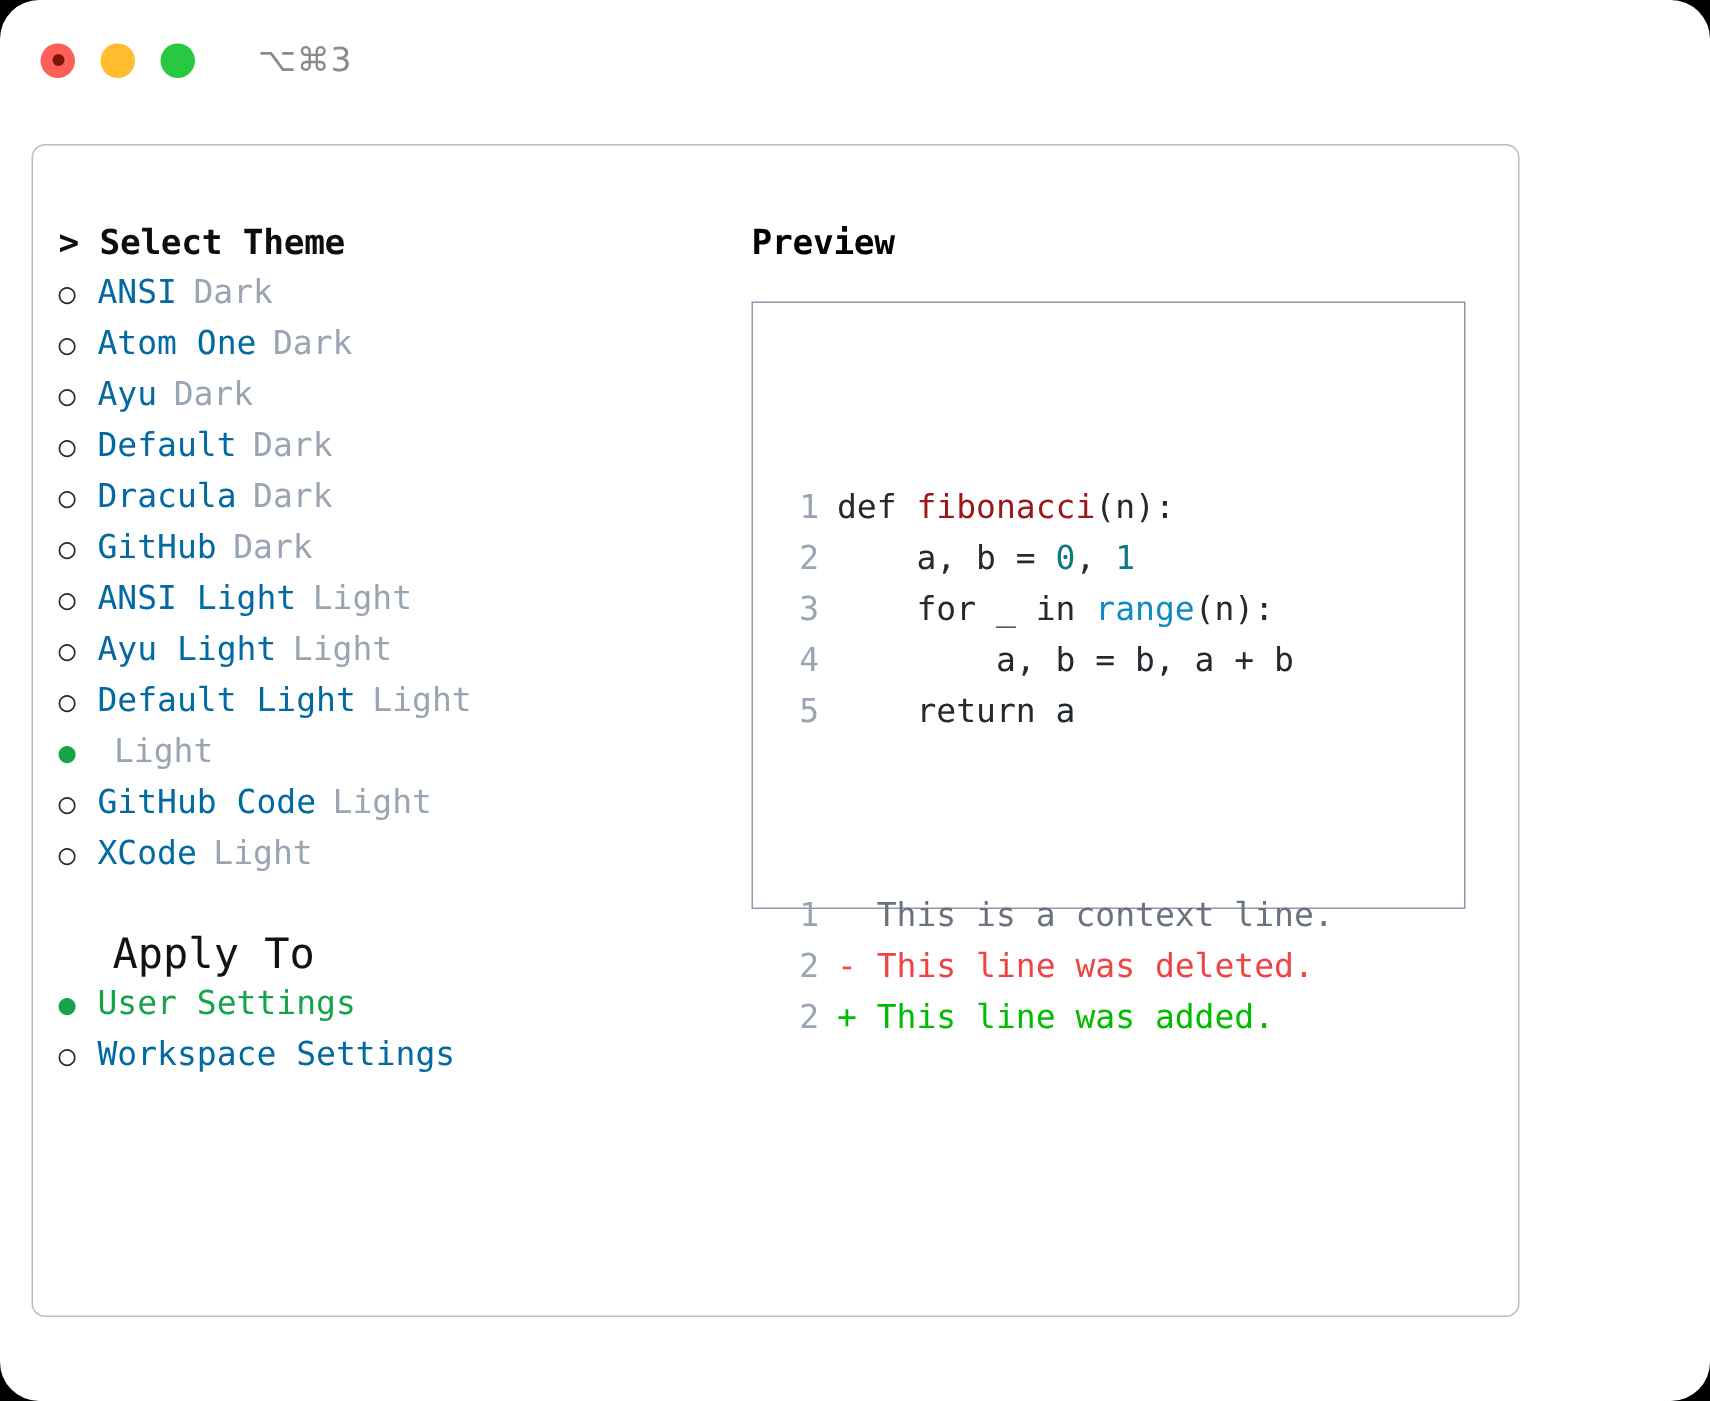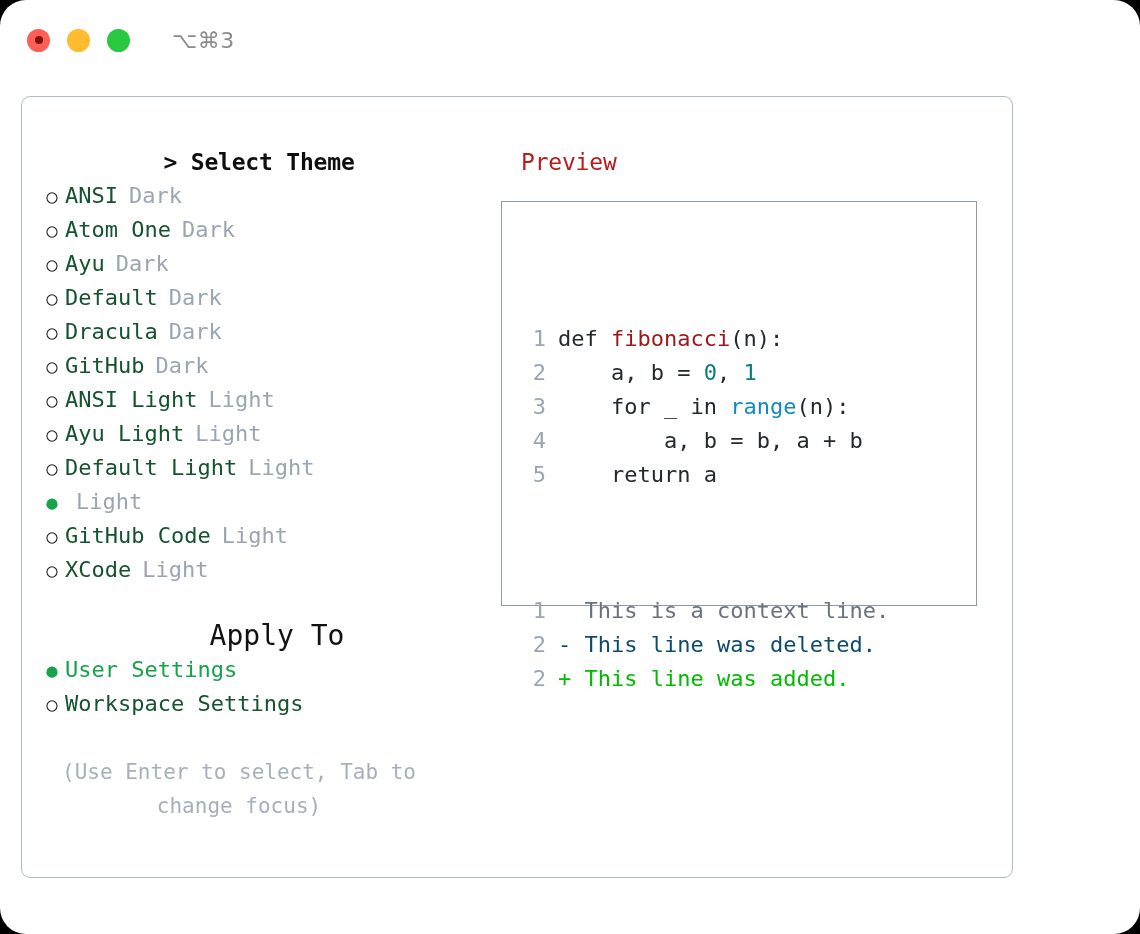--- a/index.html
+++ b/index.html
@@ -84,21 +84,20 @@
     width: 100%;
     height: 100%;
   }
 
   
   .left-pane {
     position: absolute;
     left: 17px;
     top: 48px;
     width: 440px;
-    text-align: center;
   }
 
   .section-title {
     font-size: 23px;
     font-weight: bold;
     color: #0e0e0e;
     letter-spacing: -0.2px;
     white-space: pre;
     line-height: 34px;
   }
@@ -111,21 +110,21 @@
     white-space: pre;
   }
   .bullet {
     width: 26px;
     flex: 0 0 26px;
     color: #2b2b2b;
     font-size: 19px;
     line-height: 34px;
   }
   .bullet.on { color: #16a34a; }
-  .opt-label { color: #14532d; }
+  .opt-label { color: #0369a1; }
   .opt-row.selected .opt-label { color: #16a34a; }
   .opt-badge {
     color: #9aa5b4;
     margin-left: 11px;
   }
 
   .apply-head {
     font-size: 28px;
     color: #121212;
     line-height: 34px;
@@ -144,25 +143,24 @@
 
   
   .right-pane {
     position: absolute;
     left: 479px;
     top: 48px;
     width: 500px;
   }
   .preview-title {
     font-size: 23px;
-    font-weight: normal;
-    color: #b91c1c;
+    font-weight: bold;
+    color: #000000;
     line-height: 34px;
     letter-spacing: -0.2px;
-    margin-left: 20px;
   }
   .preview-box {
     margin-top: 22px;
     width: 476px;
     height: 405px;
     border: 1.6px solid #8e9aab;
     box-sizing: border-box;
     background: #ffffff;
     position: relative;
   }
@@ -183,21 +181,21 @@
     margin-right: 12px;
   }
   .tok-plain { color: #24292e; }
   .tok-fn    { color: #9c1818; }
   .tok-num   { color: #0a7b83; }
   .tok-call  { color: #1189c4; }
 
   .diff { margin-top: 34px; }
   .diff-line { display: flex; align-items: baseline; white-space: pre; }
   .d-ctx { color: #6a737d; }
-  .d-del { color: #0c4a6e; }
+  .d-del { color: #ef4444; }
   .d-add { color: #00bb00; }
 </style>
 </head>
 <body>
 
 <div class="window">
 
   <div class="titlebar">
     <div class="lights">
       <div class="light red">
@@ -228,21 +226,20 @@
             <div class="opt-row"><span class="bullet">○</span><span class="opt-label">GitHub Code</span><span class="opt-badge">Light</span></div>
             <div class="opt-row"><span class="bullet">○</span><span class="opt-label">XCode</span><span class="opt-badge">Light</span></div>
           </div>
 
         <div class="apply-head">Apply To</div>
         <div id="apply-list">
             <div class="opt-row selected"><span class="bullet on">●</span><span class="opt-label">User Settings</span></div>
             <div class="opt-row"><span class="bullet">○</span><span class="opt-label">Workspace Settings</span></div>
           </div>
 
-        <div class="hint">(Use Enter to select, Tab to change focus)</div>
       </div>
 
       <div class="right-pane">
         <div class="preview-title">Preview</div>
         <div class="preview-box">
           <div class="code">
             <div id="code-lines"><div class="code-line"><span class="lnum">1</span><span><span class="tok-plain">def </span><span class="tok-fn">fibonacci</span><span class="tok-plain">(n):</span></span></div><div class="code-line"><span class="lnum">2</span><span><span class="tok-plain">    a, b = </span><span class="tok-num">0</span><span class="tok-plain">, </span><span class="tok-num">1</span></span></div><div class="code-line"><span class="lnum">3</span><span><span class="tok-plain">    for _ in </span><span class="tok-call">range</span><span class="tok-plain">(n):</span></span></div><div class="code-line"><span class="lnum">4</span><span><span class="tok-plain">        a, b = b, a + b</span></span></div><div class="code-line"><span class="lnum">5</span><span><span class="tok-plain">    return a</span></span></div></div>
             <div class="diff" id="diff-lines"><div class="diff-line"><span class="lnum">1</span><span class="d-ctx">  This is a context line.</span></div><div class="diff-line"><span class="lnum">2</span><span class="d-del">- This line was deleted.</span></div><div class="diff-line"><span class="lnum">2</span><span class="d-add">+ This line was added.</span></div></div>
           </div>
         </div>

